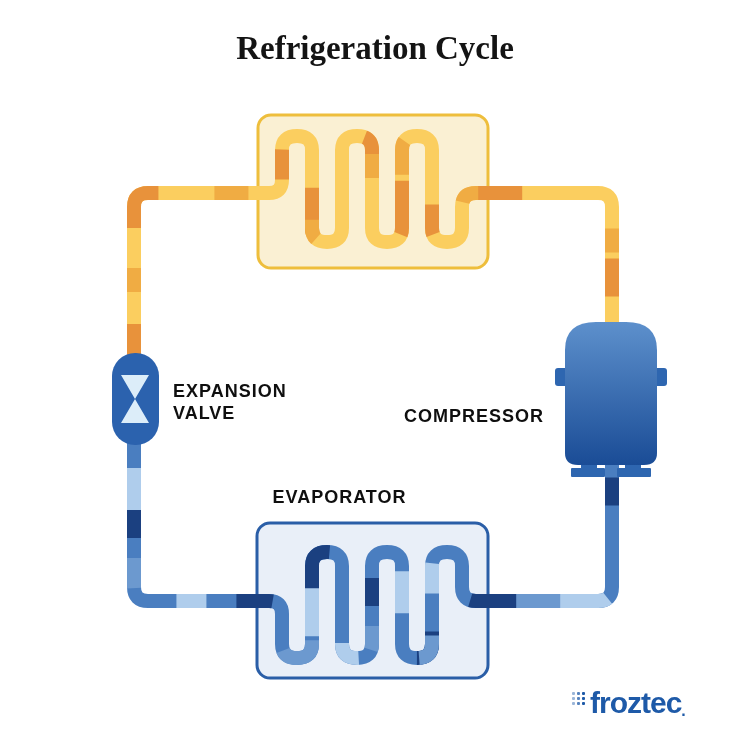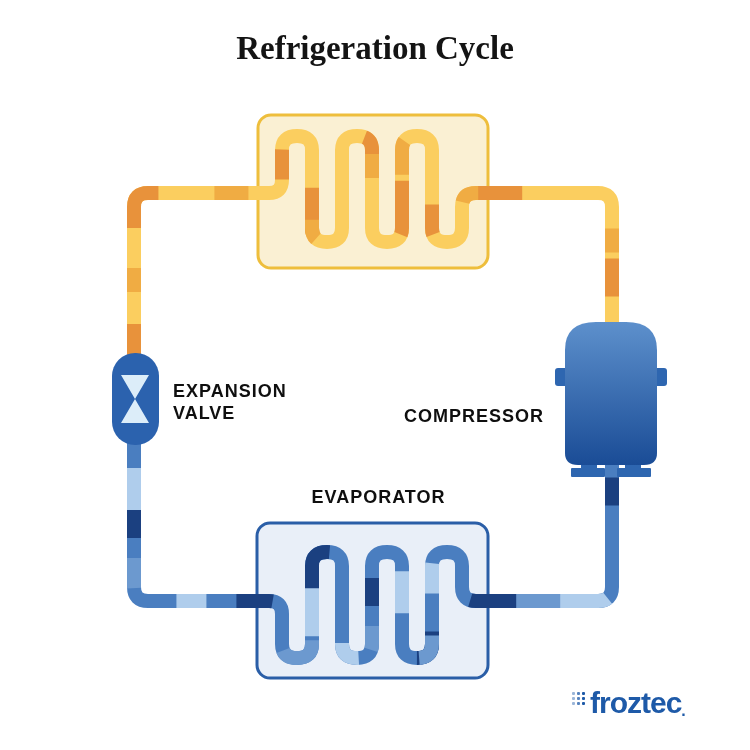--- a/index.html
+++ b/index.html
@@ -5,21 +5,21 @@
   html,body{margin:0;padding:0;background:#fff;}
   #stage{position:relative;width:750px;height:750px;background:#ffffff;overflow:hidden;
          font-family:"Liberation Sans", sans-serif;}
   .abs{position:absolute;}
   #title{top:30px;left:0;width:750px;text-align:center;
          font-family:"Liberation Serif", serif;font-weight:700;font-size:33px;
          color:#141414;letter-spacing:0px;}
   .lbl{font-family:"Liberation Sans", sans-serif;font-weight:700;font-size:18px;
        color:#0f0f0f;letter-spacing:1px;}
   #condenser-label{top:283px;left:0;width:750px;text-align:center;}
-  #evaporator-label{top:487px;left:0;width:679px;text-align:center;margin-left:39px;}
+  #evaporator-label{top:487px;left:0;width:679px;text-align:center;}
   #valve-label{top:380px;left:173px;line-height:22px;text-align:left;}
   #compressor-label{top:390px;left:404px;margin-top:16px;}
   #diagram-svg{top:0;left:0;}
   
   #logo{top:686px;left:572px;width:150px;height:36px;display:flex;}
   #logo-dots{display:grid;grid-template-columns:repeat(3,5px);grid-template-rows:repeat(3,5px);
              margin-right:3px;margin-top:6px;}
   #logo-dots span{width:3.4px;height:3.4px;border-radius:1px;background:#1E5AA8;}
   #logo-dots span:nth-child(3n+1){opacity:.45;}
   #logo-dots span:nth-child(3n+2){opacity:.75;}

